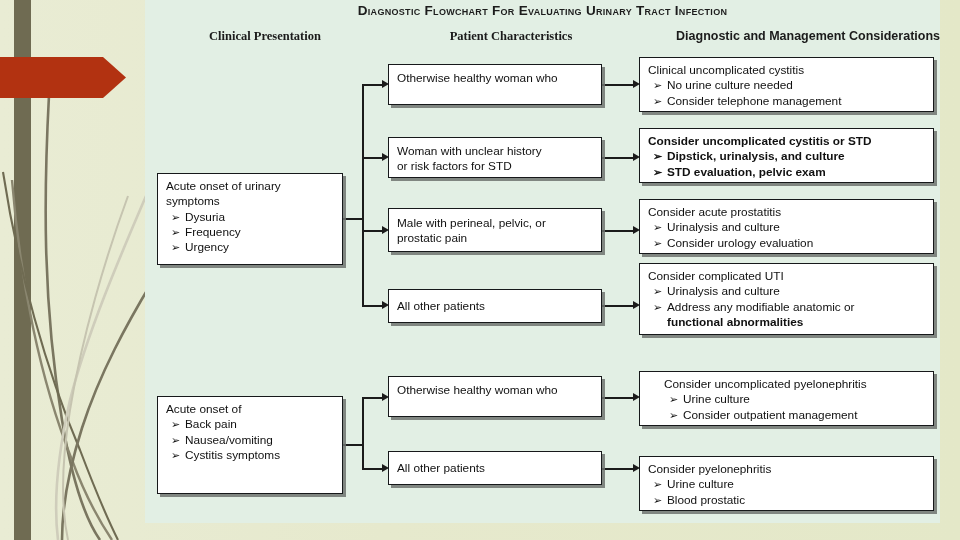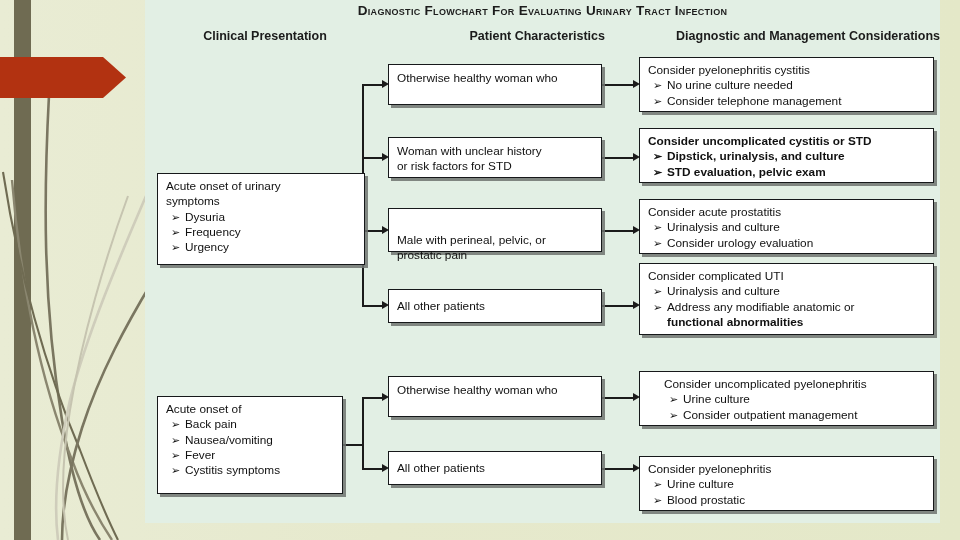--- a/index.html
+++ b/index.html
@@ -51,22 +51,22 @@
   }
 
   .col-head {
     position: absolute;
     top: 29px;
     font-size: 12.5px;
     font-weight: bold;
     color: #1b1b1b;
     white-space: nowrap;
   }
-  .col-head.c1 { left: 10px;  width: 220px; text-align: center; }
-  .col-head.c2 { left: 240px; width: 220px; text-align: right; }
+  .col-head.c1 { left: 10px;  width: 220px; text-align: center; font-family: Liberation Serif, serif; }
+  .col-head.c2 { left: 256px; width: 220px; text-align: center; font-family: Liberation Serif, serif; }
   .col-head.c3 { left: 470px; width: 325px; text-align: right; }
 
   
   .box {
     position: absolute;
     background: #ffffff;
     border: 1.4px solid #16181a;
     box-shadow: 3px 3px 0 0 rgba(110,115,112,0.85);
     padding: 5px 7px 5px 8px;
     font-size: 11.8px;
@@ -162,68 +162,67 @@
       <div class="ln h" style="left:457px; top:230px; width:34px;"></div>
       <div class="arrowhead" style="left:488px; top:225.5px;"></div>
       <div class="ln h" style="left:457px; top:305px; width:34px;"></div>
       <div class="arrowhead" style="left:488px; top:300.5px;"></div>
       <div class="ln h" style="left:457px; top:397px; width:34px;"></div>
       <div class="arrowhead" style="left:488px; top:392.5px;"></div>
       <div class="ln h" style="left:457px; top:468px; width:34px;"></div>
       <div class="arrowhead" style="left:488px; top:463.5px;"></div>
     </div>
 
-    <div class="box" style="left:12px; top:173px; width:208px; height:92px;">
+    <div class="box" style="left:12px; top:173px; width:186px; height:92px;">
       <div class="hdr">Acute onset of urinary</div>
       <div class="hdr">symptoms</div>
       <ul>
         <li>Dysuria</li>
         <li>Frequency</li>
         <li>Urgency</li>
       </ul>
     </div>
 
     <div class="box" style="left:12px; top:396px; width:186px; height:98px;">
       <div class="hdr">Acute onset of</div>
       <ul>
         <li>Back pain</li>
         <li>Nausea/vomiting</li>
-        <li>Fever</li>
         <li>Cystitis symptoms</li>
       </ul>
     </div>
 
     <div class="box" style="left:243px; top:64px; width:214px; height:41px; padding-top:6px;">
       <div>Otherwise healthy woman who</div>
     </div>
 
     <div class="box" style="left:243px; top:137px; width:214px; height:41px; padding-top:6px;">
       <div>Woman with unclear history</div>
       <div>or risk factors for STD</div>
     </div>
 
-    <div class="box" style="left:243px; top:208px; width:214px; height:44px; padding-top:24px;">
+    <div class="box" style="left:243px; top:208px; width:214px; height:44px; padding-top:7px;">
       <div>Male with perineal, pelvic, or</div>
       <div>prostatic pain</div>
     </div>
 
     <div class="box" style="left:243px; top:289px; width:214px; height:34px; padding-top:9px;">
       <div>All other patients</div>
     </div>
 
     <div class="box" style="left:243px; top:376px; width:214px; height:41px; padding-top:6px;">
       <div>Otherwise healthy woman who</div>
     </div>
 
     <div class="box" style="left:243px; top:451px; width:214px; height:34px; padding-top:9px;">
       <div>All other patients</div>
     </div>
 
     <div class="box" style="left:494px; top:57px; width:295px; height:55px;">
-      <div class="hdr">Consider pyelonephritis cystitis</div>
+      <div class="hdr">Clinical uncomplicated cystitis</div>
       <ul>
         <li>No urine culture needed</li>
         <li>Consider telephone management</li>
       </ul>
     </div>
 
     <div class="box" style="left:494px; top:128px; width:295px; height:55px;font-weight:bold;">
       <div class="hdr">Consider uncomplicated cystitis or STD</div>
       <ul>
         <li>Dipstick, urinalysis, and culture</li>

